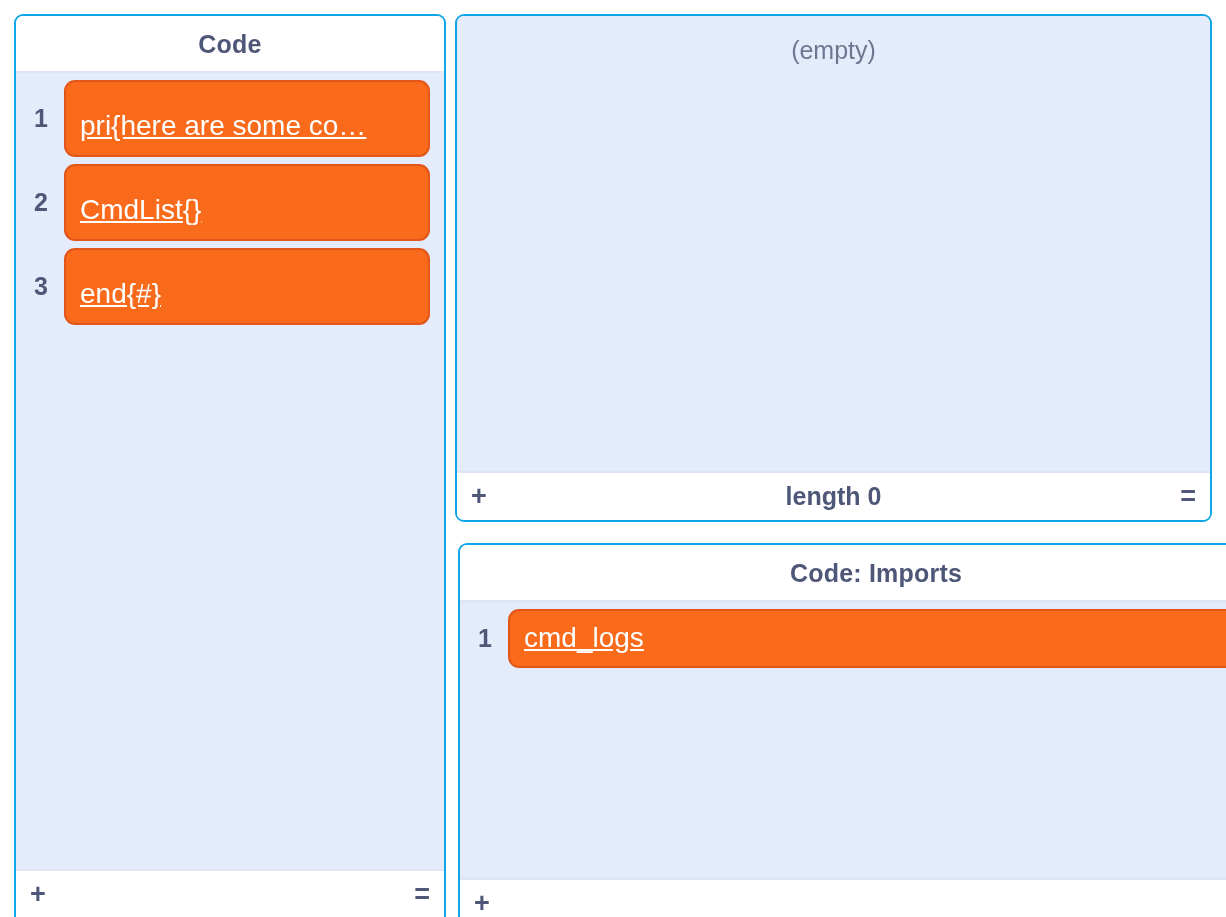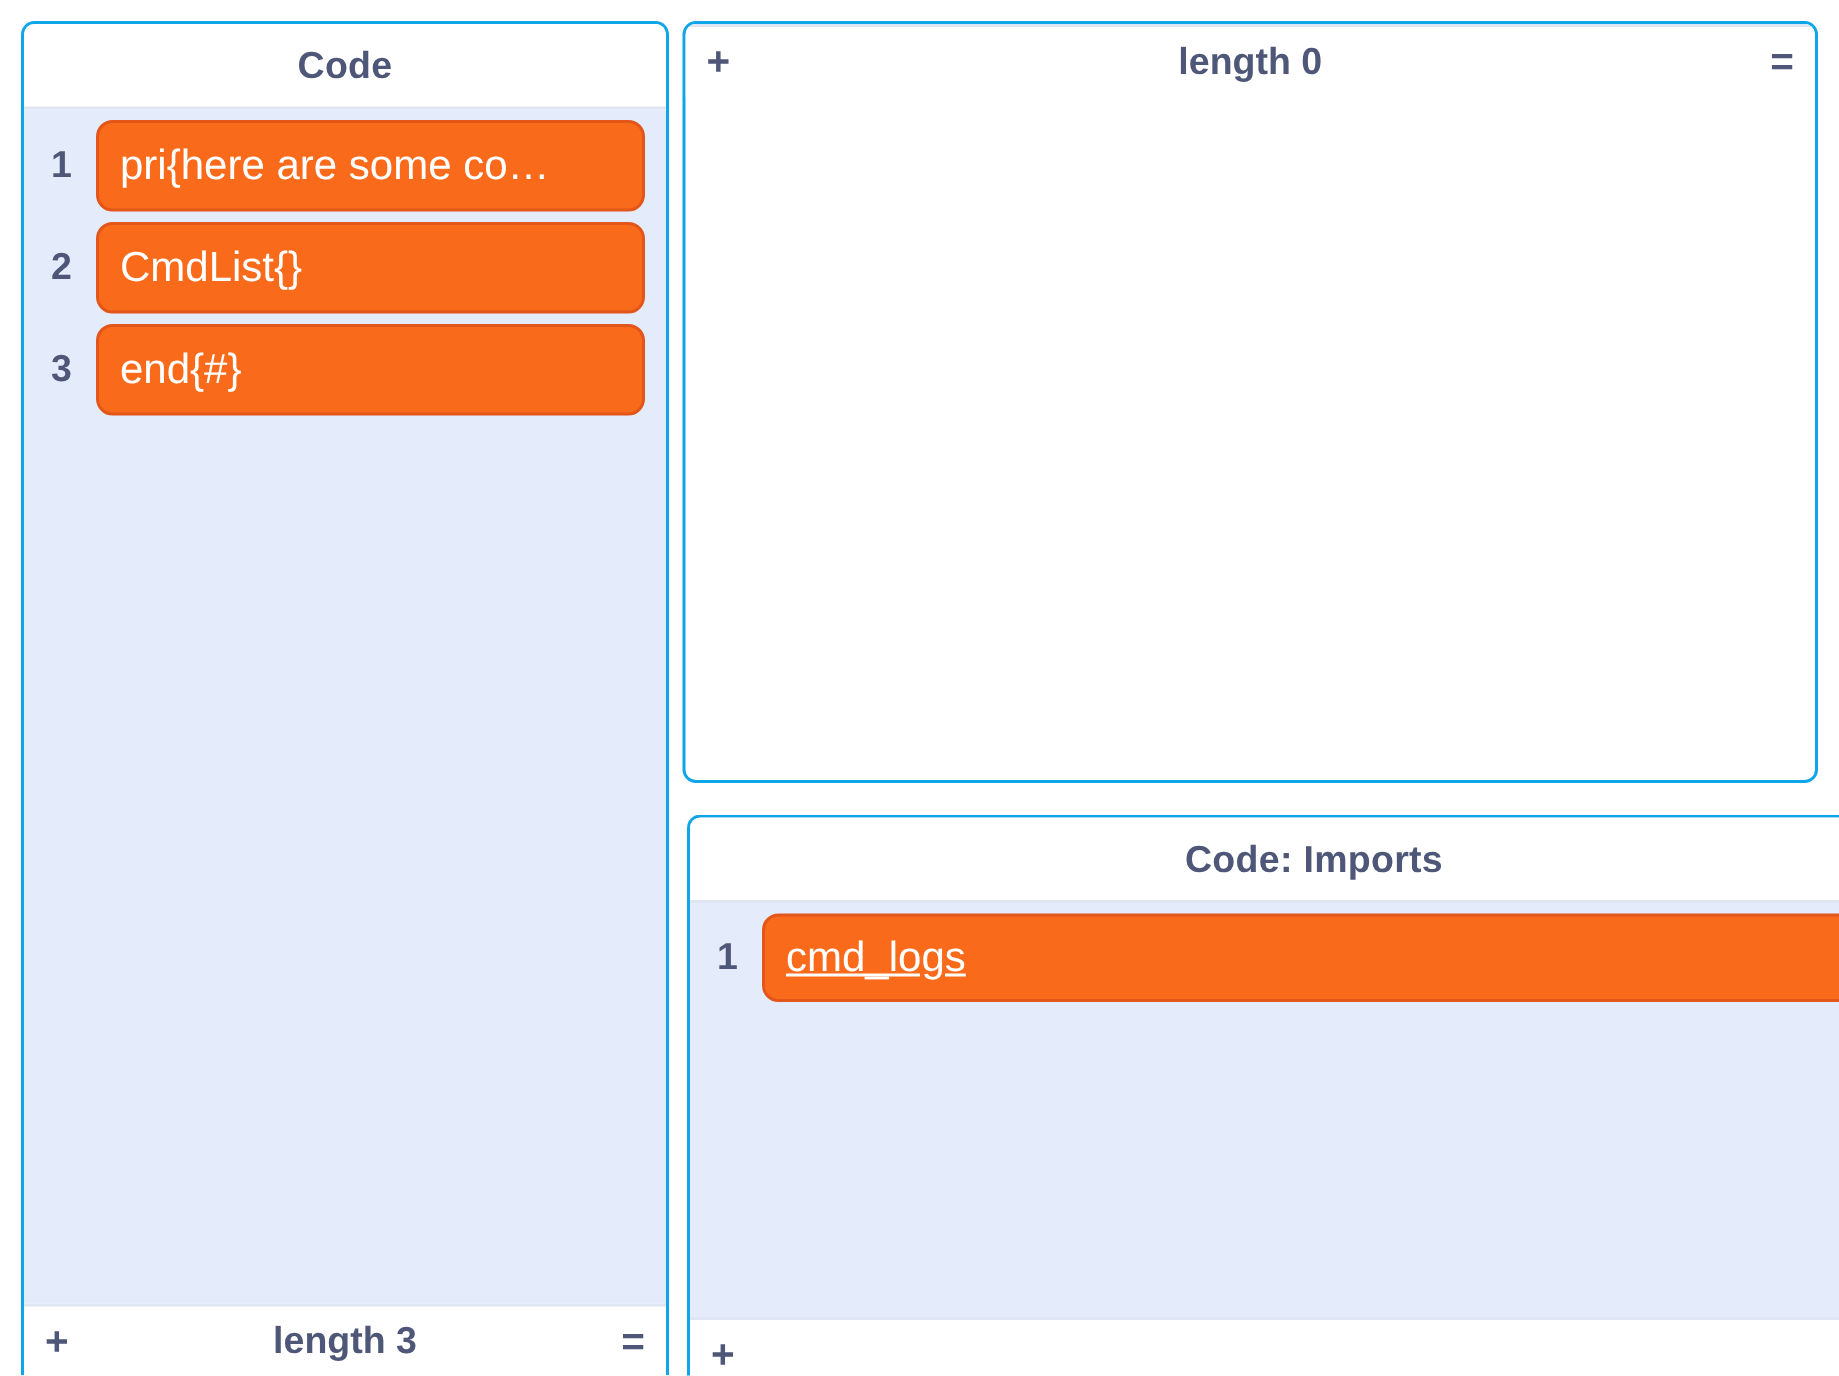--- a/index.html
+++ b/index.html
@@ -127,21 +127,21 @@
     left: 14px;
     top: 14px;
     width: 432px;
     height: 903px;
     border-bottom: none;
     border-bottom-left-radius: 0;
     border-bottom-right-radius: 0;
   }
   #code-panel .panel-body { padding: 7px 14px 0 10px; }
   #code-panel .row-num { width: 30px; margin-right: 8px; }
-  #code-panel .block { padding: 14px 14px 15px 14px; }
+  #code-panel .block { padding: 30px 14px 15px 14px; text-decoration: underline; }
   #code-panel .panel-footer { height: 46px; }
 
   
   #logs-panel {
     left: 455px;
     top: 14px;
     width: 757px;
     height: 508px;
   }
   #logs-panel .panel-body { padding: 4px 12px 0 12px; }
@@ -180,26 +180,28 @@
       </div>
 
       <div class="row">
         <span class="row-num">3</span>
         <div class="block">end{#}</div>
       </div>
 
     </div>
     <div class="panel-footer">
       <span class="footer-sym">+</span>
-      <span class="footer-len">length 3</span>
       <span class="footer-sym right">=</span>
     </div>
   </section>
 
   <section class="panel" id="logs-panel">
+    <div class="panel-body">
+      <div class="empty-note">(empty)</div>
+    </div>
     <div class="panel-footer">
       <span class="footer-sym">+</span>
       <span class="footer-len">length 0</span>
       <span class="footer-sym right">=</span>
     </div>
   </section>
 
   <section class="panel" id="imports-panel">
     <div class="panel-title">Code: Imports</div>
     <div class="panel-body">

